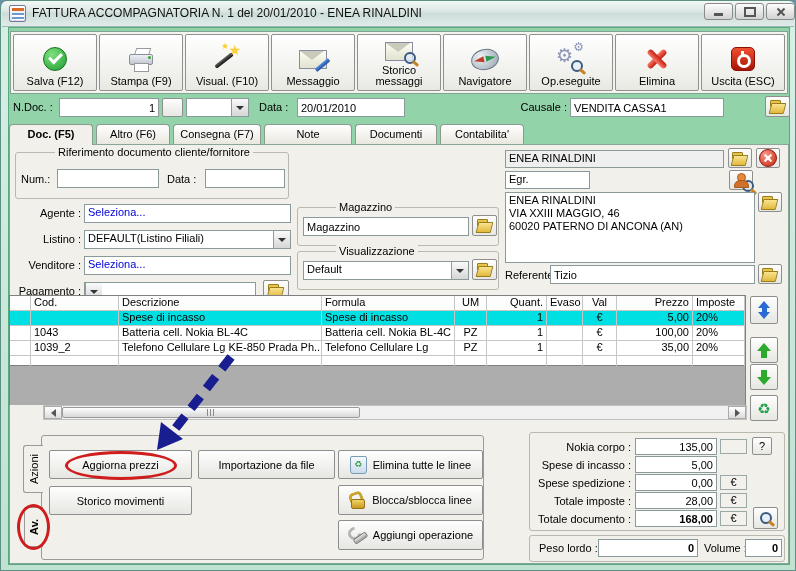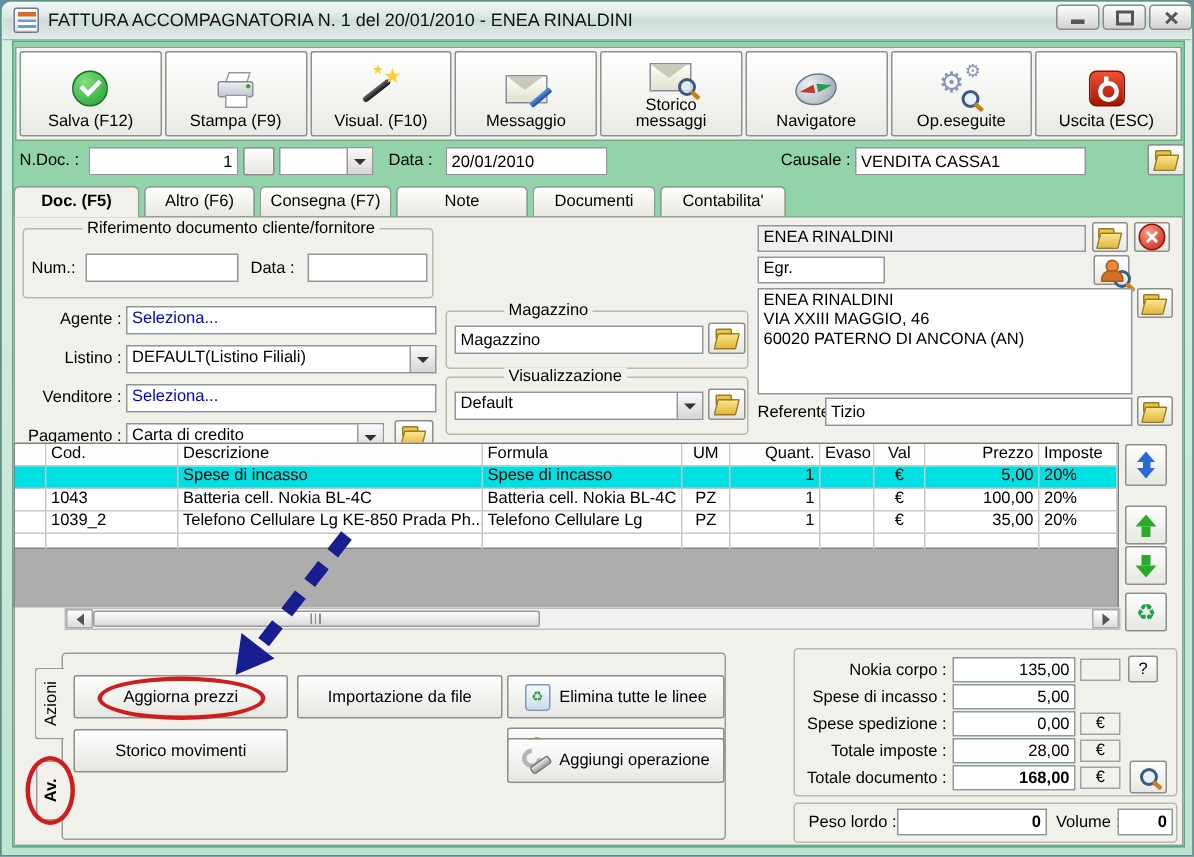--- a/index.html
+++ b/index.html
@@ -234,20 +234,29 @@
           <span class="ic-gear">
             <span class="g1">⚙</span>
             <span class="g2">⚙</span>
             <span class="mg"></span>
           </span>
         </span>
       <span class="tlabel">Op.eseguite</span>
     </div>
     <div class="tbtn">
       <span class="ticon">
+          <span class="ic-x">
+            <i></i>
+            <i></i>
+          </span>
+        </span>
+      <span class="tlabel">Elimina</span>
+    </div>
+    <div class="tbtn">
+      <span class="ticon">
           <span class="ic-pwr"></span>
         </span>
       <span class="tlabel">Uscita (ESC)</span>
     </div>
   </div>
 
   <div class="abs" style="left:12px;top:100px;">N.Doc. :</div>
   <input class="abs input r" style="left: 58px; top: 97px; width: 100px; height: 19px;" value="1">
   <div class="abs btn" style="left:161px;top:97px;width:21px;height:19px;"></div>
   <div class="abs combo" style="left:185px;top:97px;width:63px;height:19px;">
@@ -284,21 +293,20 @@
   <div class="abs input bluetext nowrap" style="left:83px;top:203px;width:207px;height:19px;z-index:3;">Seleziona...</div>
   <div class="abs r" style="left:8px;top:232px;width:72px;z-index:3;">Listino :</div>
   <div class="abs combo" style="left:83px;top:229px;width:207px;height:19px;z-index:3;">
     <span class="txt">DEFAULT(Listino Filiali)</span>
     <span class="dd"></span>
   </div>
   <div class="abs r" style="left:8px;top:258px;width:72px;z-index:3;">Venditore :</div>
   <div class="abs input bluetext nowrap" style="left:83px;top:255px;width:207px;height:19px;z-index:3;">Seleziona...</div>
   <div class="abs r" style="left:8px;top:284px;width:72px;z-index:3;">Pagamento :</div>
   <div class="abs combo" style="left:83px;top:281px;width:172px;height:19px;z-index:3;">
-    <span class="txt">Carta di credito</span>
     <span class="dd"></span>
   </div>
   <div class="abs btn" style="left:262px;top:279px;width:26px;height:21px;z-index:3;">
     <span class="ic-fold"></span>
   </div>
 
   <div class="abs groupbox" style="left:296px;top:206px;width:202px;height:39px;z-index:3;"></div>
   <div class="abs legend" style="left:303px;top:200px;z-index:4;">Magazzino</div>
   <input class="abs input" style="left: 302px; top: 216px; width: 166px; height: 19px; z-index: 4;" value="Magazzino">
   <div class="abs btn" style="left:471px;top:214px;width:25px;height:21px;z-index:4;">
@@ -460,21 +468,21 @@
   <div class="abs btn" style="left:337px;top:449px;width:145px;height:29px;gap:6px;z-index:4;">
     <span class="ic-bin">
         <span class="rc">♻</span>
       </span>
     <span>Elimina tutte le linee</span>
   </div>
   <div class="abs btn" style="left:337px;top:484px;width:145px;height:30px;gap:6px;z-index:4;">
     <span class="ic-lock"></span>
     <span>Blocca/sblocca linee</span>
   </div>
-  <div class="abs btn" style="left:337px;top:491px;width:145px;height:30px;gap:6px;z-index:4;">
+  <div class="abs btn" style="left:337px;top:519px;width:145px;height:30px;gap:6px;z-index:4;">
     <span class="ic-wrench"></span>
     <span>Aggiungi operazione</span>
   </div>
 
   <div class="abs groupbox" style="left:528px;top:431px;width:256px;height:99px;z-index:3;"></div>
   <div class="abs r" style="left:534px;top:440px;width:96px;z-index:4;">Nokia corpo :</div>
   <input class="abs input r" style="left: 634px; top: 437px; width: 82px; height: 17px; z-index: 4;" value="135,00">
   <div class="abs curbox" style="left:719px;top:438px;width:27px;height:15px;z-index:4;"></div>
   <div class="abs btn" style="left:751px;top:436px;width:20px;height:18px;z-index:4;">
     <span>?</span>

